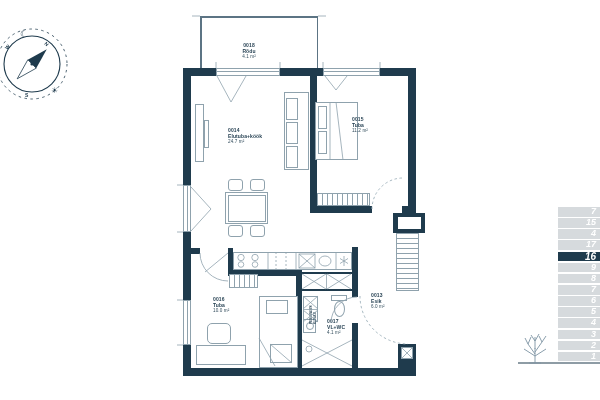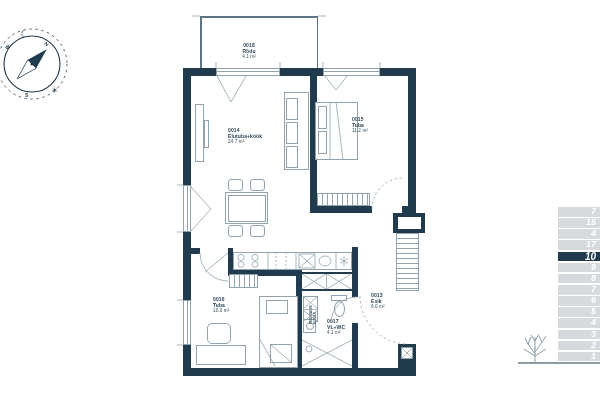--- a/index.html
+++ b/index.html
@@ -212,21 +212,21 @@
       <path d="M15,31 V16 M15,22 L8,12 M15,20 L22,10 M15,17 L15,5 M15,24 L4,17 M15,24 L26,17 M8,12 L5,6 M8,12 L11,5 M22,10 L19,4 M22,10 L26,4 M15,9 L11,3 M15,9 L19,2"></path>
       <path d="M9,31 H21" stroke-width="0.7"></path>
     </g>
   </svg>
 
   <div id="floor-stack">
     <div class="fl-row">7</div>
     <div class="fl-row">15</div>
     <div class="fl-row">4</div>
     <div class="fl-row">17</div>
-    <div class="fl-row sel">10</div>
+    <div class="fl-row sel">16</div>
     <div class="fl-row">9</div>
     <div class="fl-row">8</div>
     <div class="fl-row">7</div>
     <div class="fl-row">6</div>
     <div class="fl-row">5</div>
     <div class="fl-row">4</div>
     <div class="fl-row">3</div>
     <div class="fl-row">2</div>
     <div class="fl-row">1</div>
   </div>

